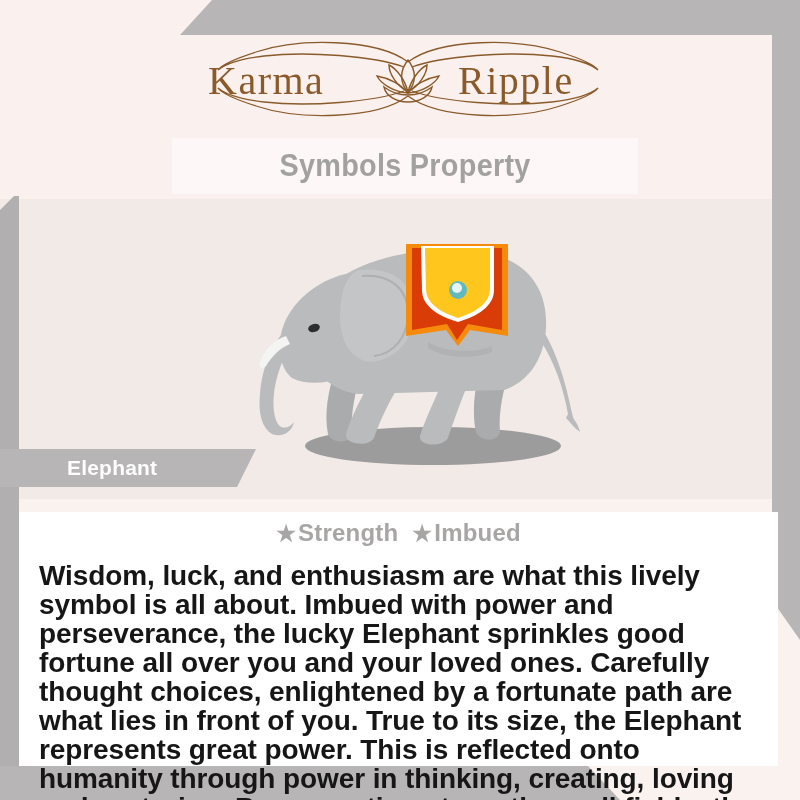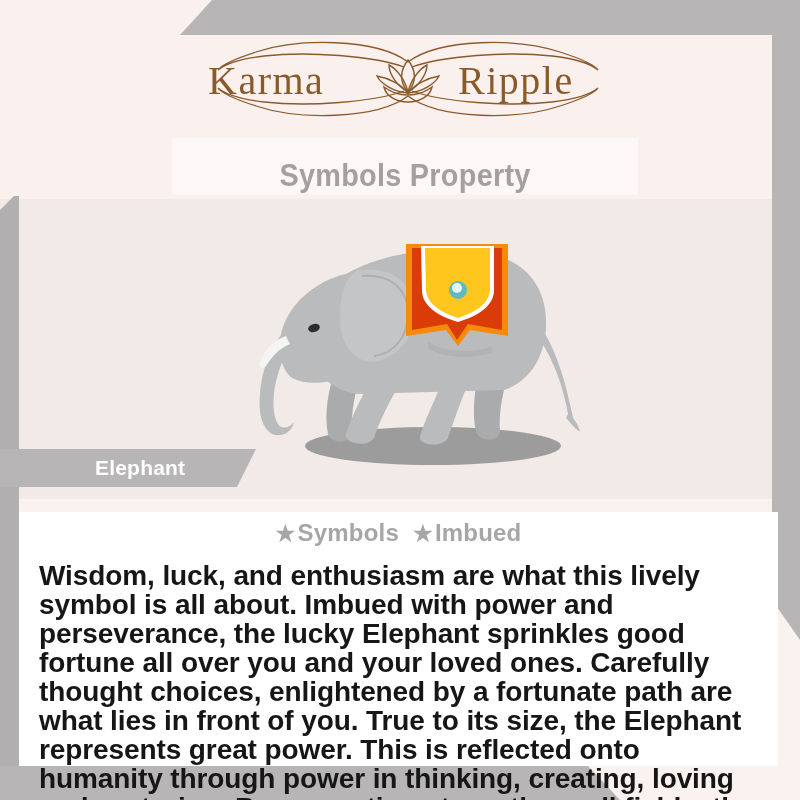--- a/index.html
+++ b/index.html
@@ -83,21 +83,21 @@
     letter-spacing: 1.5px;
   }
 
   
   .title-band {
     position: absolute;
     left: 172px; top: 138px;
     width: 466px; height: 56px;
     background: #fdf8f7;
     display: flex;
-    align-items: flex-end;
+    align-items: center;
     justify-content: center;
   }
   .title-band .title-text {
     font-family: "Liberation Sans Narrow", "Liberation Sans", sans-serif;
     font-weight: bold;
     font-size: 31px;
     color: #a3a0a0;
     letter-spacing: 0.3px;
     transform: scaleX(0.93);
   }
@@ -113,21 +113,21 @@
   .name-banner {
     position: absolute;
     left: 0px; top: 449px;
     width: 256px; height: 38px;
     background: #b7b5b5;
     clip-path: polygon(0 0, 256px 0, 237px 38px, 0 38px);
     display: flex;
     align-items: center;
   }
   .name-banner .name-text {
-    margin-left: 95px;
+    margin-left: 67px;
     color: #ffffff;
     font-weight: bold;
     font-size: 21px;
     letter-spacing: 0.2px;
   }
 
   
   .desc-panel {
     position: absolute;
     left: 19px; top: 512px;
@@ -252,18 +252,18 @@
       <path d="M200 124 C 216 134, 246 136, 264 128 L 264 134 C 244 142, 216 140, 200 130 Z" fill="#b0b2b4"></path>
     </svg>
   </div>
 
   <div class="name-banner">
     <span class="name-text">Elephant</span>
   </div>
 
   <div class="desc-panel">
     <div class="traits">
-      <span><span class="star">★</span><span>Symbols</span></span><span class="trait-gap"></span><span><span class="star">★</span><span>Imbued</span></span>
+      <span><span class="star">★</span><span>Strength</span></span><span class="trait-gap"></span><span><span class="star">★</span><span>Imbued</span></span>
     </div>
     <p class="body-text">Wisdom, luck, and enthusiasm are what this lively symbol is all about. Imbued with power and perseverance, the lucky Elephant sprinkles good fortune all over you and your loved ones. Carefully thought choices, enlightened by a fortunate path are what lies in front of you. True to its size, the Elephant represents great power. This is reflected onto humanity through power in thinking, creating, loving and nurturing. By emanating strength on all fields, the Elephant reigns supreme as one of the most harmonious symbols.</p>
   </div>
 
 </div>
 
 </body></html>

